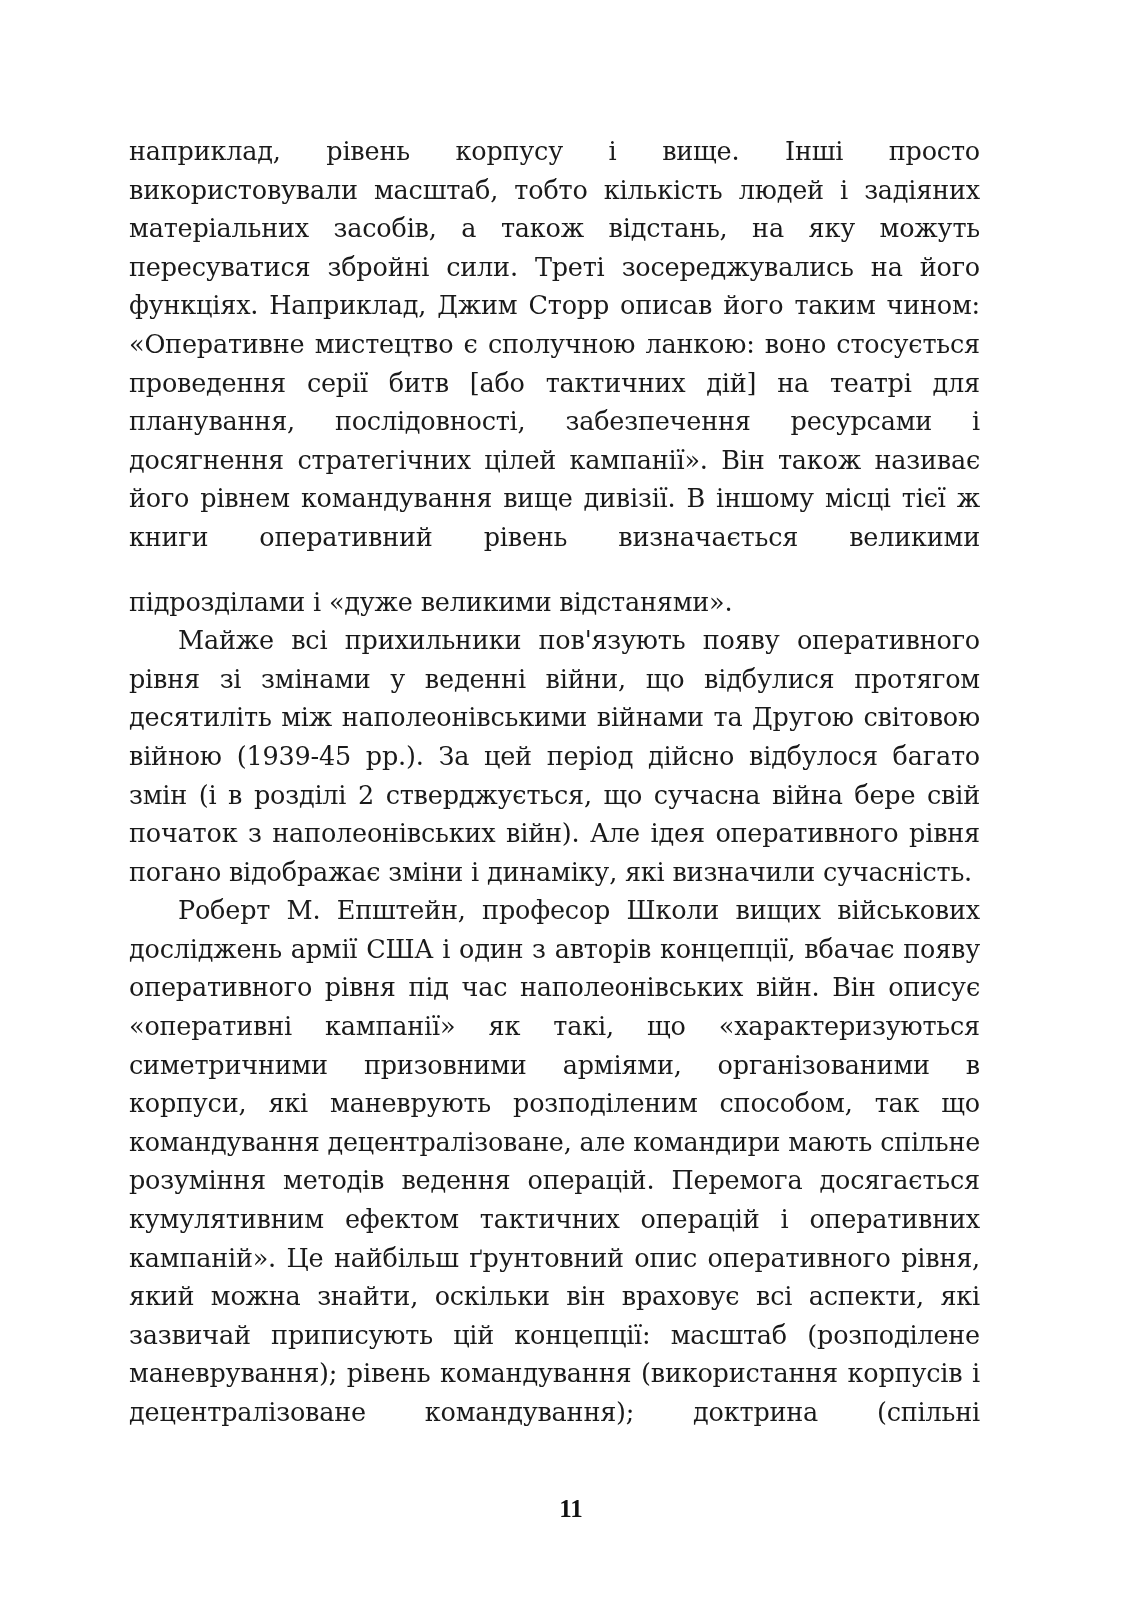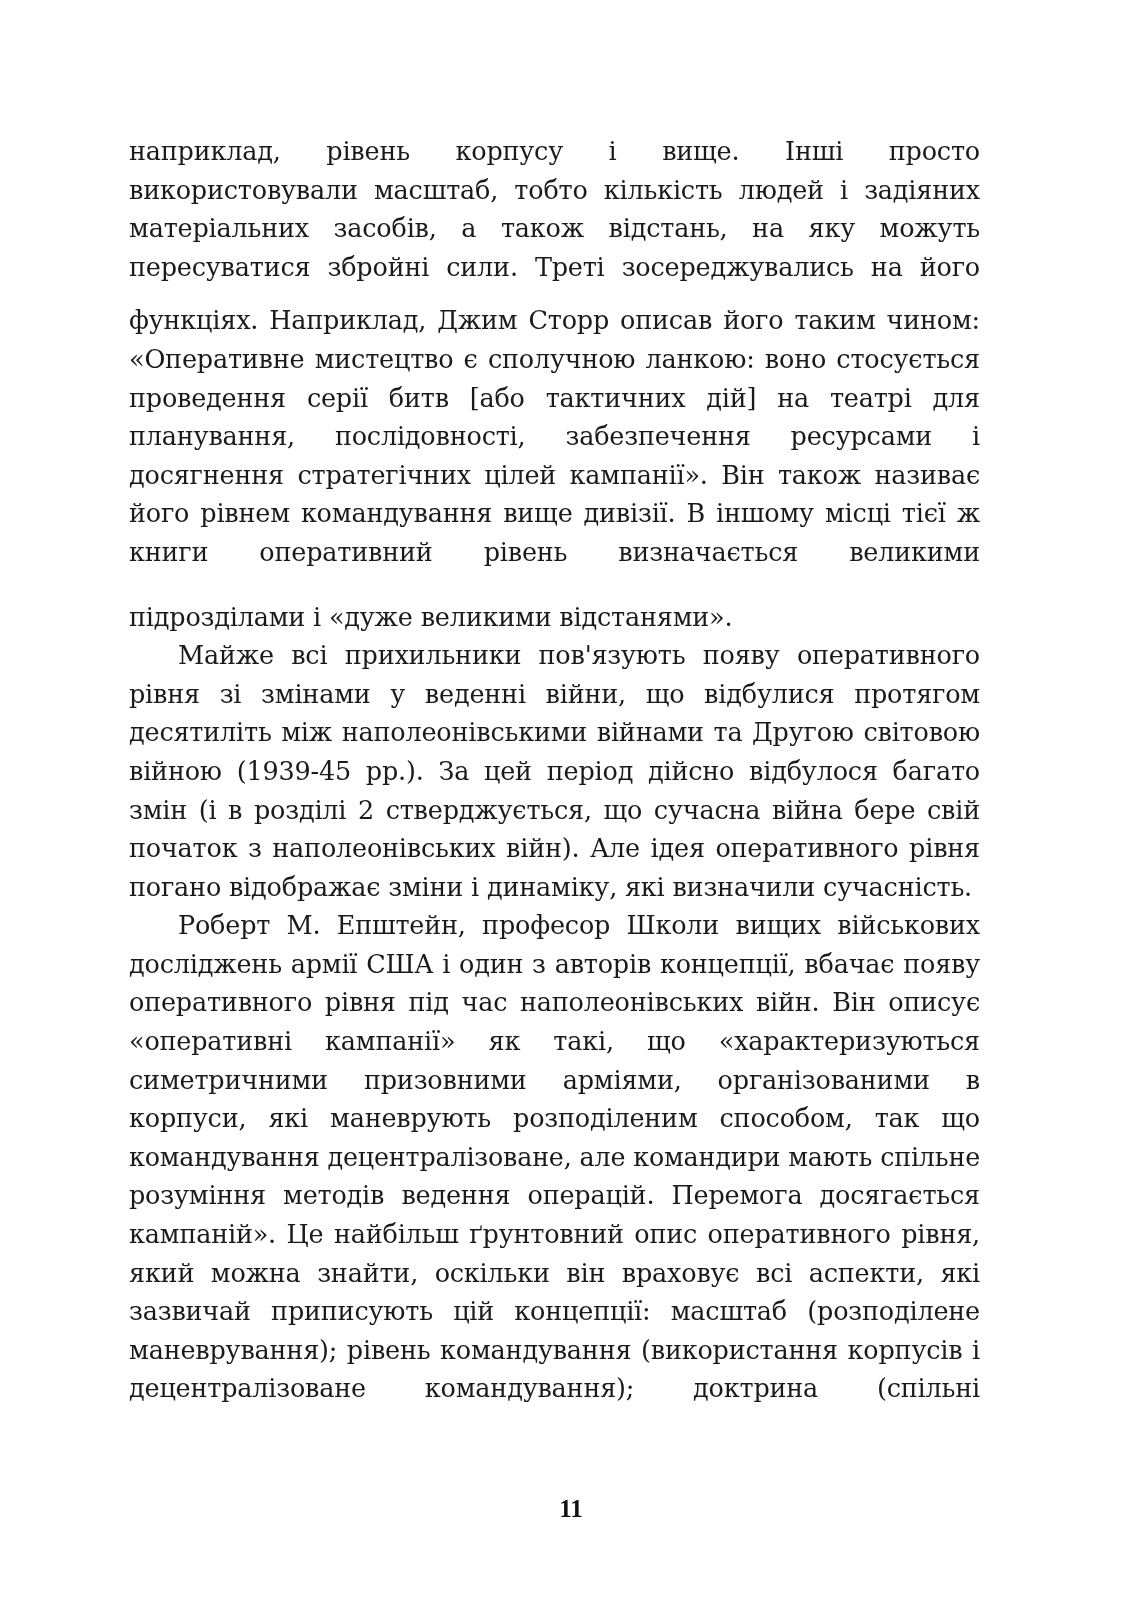--- a/index.html
+++ b/index.html
@@ -54,21 +54,21 @@
 </head>
 <body>
 
 <div class="page">
 
   <div>
     <span class="line" style="display: block; text-align-last: justify;">наприклад, рівень корпусу і вище. Інші просто</span>
     <span class="line" style="display: block; text-align-last: justify;">використовували масштаб, тобто кількість людей і задіяних</span>
     <span class="line" style="display: block; text-align-last: justify;">матеріальних засобів, а також відстань, на яку можуть</span>
     <span class="line" style="display: block; text-align-last: justify;">пересуватися збройні сили. Треті зосереджувались на його</span>
-    <span class="line" style="display: block; text-align-last: justify; margin-top: 15px;">функціях. Наприклад, Джим Сторр описав його таким чином:</span>
+    <span class="line" style="display: block; text-align-last: justify;">функціях. Наприклад, Джим Сторр описав його таким чином:</span>
     <span class="line" style="display: block; text-align-last: justify;">«Оперативне мистецтво є сполучною ланкою: воно стосується</span>
     <span class="line" style="display: block; text-align-last: justify;">проведення серії битв [або тактичних дій] на театрі для</span>
     <span class="line" style="display: block; text-align-last: justify;">планування, послідовності, забезпечення ресурсами і</span>
     <span class="line" style="display: block; text-align-last: justify;">досягнення стратегічних цілей кампанії». Він також називає</span>
     <span class="line" style="display: block; text-align-last: justify;">його рівнем командування вище дивізії. В іншому місці тієї ж</span>
     <span class="line" style="display: block; text-align-last: justify;">книги оперативний рівень визначається великими</span>
     <span class="line last" style="display: block; text-align-last: auto; margin-top: 26px;">підрозділами і «дуже великими відстанями».</span>
   </div>
 
   <div>
@@ -83,20 +83,21 @@
 
   <div>
     <span class="line indent" style="display: block; text-align-last: justify;">Роберт М. Епштейн, професор Школи вищих військових</span>
     <span class="line" style="display: block; text-align-last: justify;">досліджень армії США і один з авторів концепції, вбачає появу</span>
     <span class="line" style="display: block; text-align-last: justify;">оперативного рівня під час наполеонівських війн. Він описує</span>
     <span class="line" style="display: block; text-align-last: justify;">«оперативні кампанії» як такі, що «характеризуються</span>
     <span class="line" style="display: block; text-align-last: justify;">симетричними призовними арміями, організованими в</span>
     <span class="line" style="display: block; text-align-last: justify;">корпуси, які маневрують розподіленим способом, так що</span>
     <span class="line" style="display: block; text-align-last: justify; width: 854px; transform: scaleX(0.9965);">командування децентралізоване, але командири мають спільне</span>
     <span class="line" style="display: block; text-align-last: justify;">розуміння методів ведення операцій. Перемога досягається</span>
+    <span class="line" style="display: block; text-align-last: justify;">кумулятивним ефектом тактичних операцій і оперативних</span>
     <span class="line" style="display: block; text-align-last: justify;">кампаній». Це найбільш ґрунтовний опис оперативного рівня,</span>
     <span class="line" style="display: block; text-align-last: justify;">який можна знайти, оскільки він враховує всі аспекти, які</span>
     <span class="line" style="display: block; text-align-last: justify;">зазвичай приписують цій концепції: масштаб (розподілене</span>
     <span class="line" style="display: block; text-align-last: justify;">маневрування); рівень командування (використання корпусів і</span>
     <span class="line" style="display: block; text-align-last: justify;">децентралізоване командування); доктрина (спільні</span>
   </div>
 </div>
 
 <div class="page-number">11</div>
 

